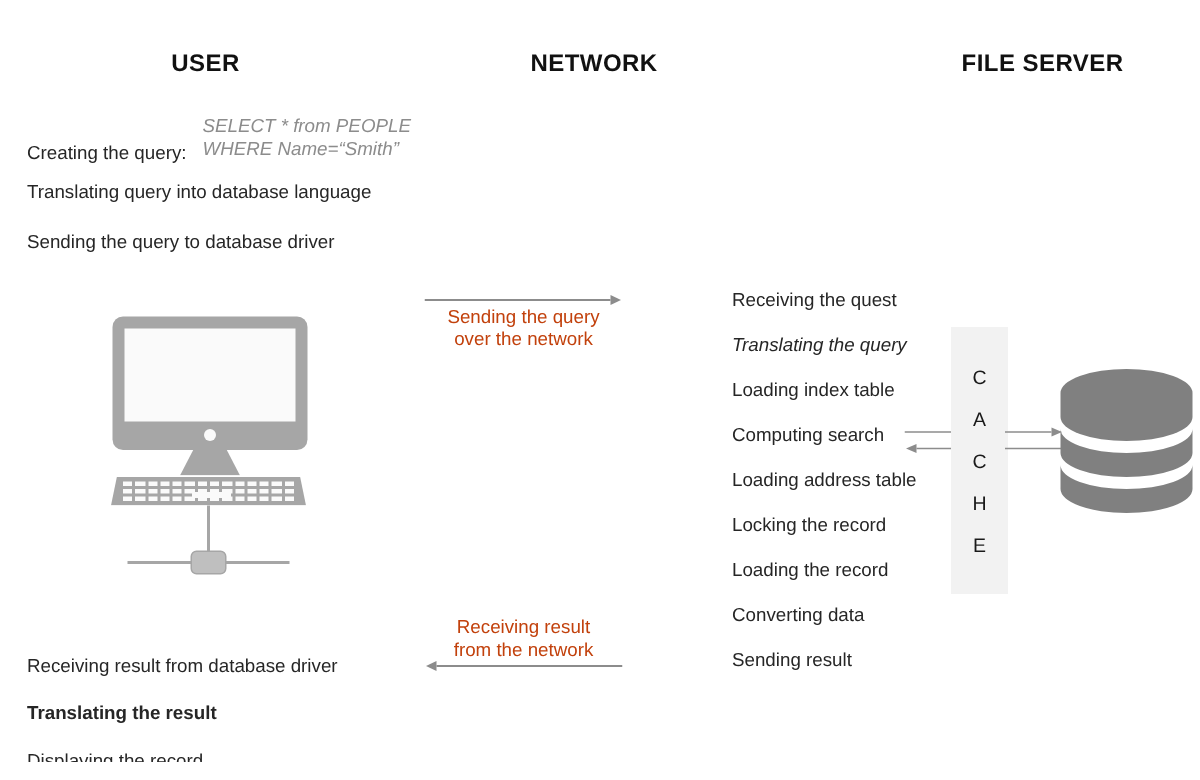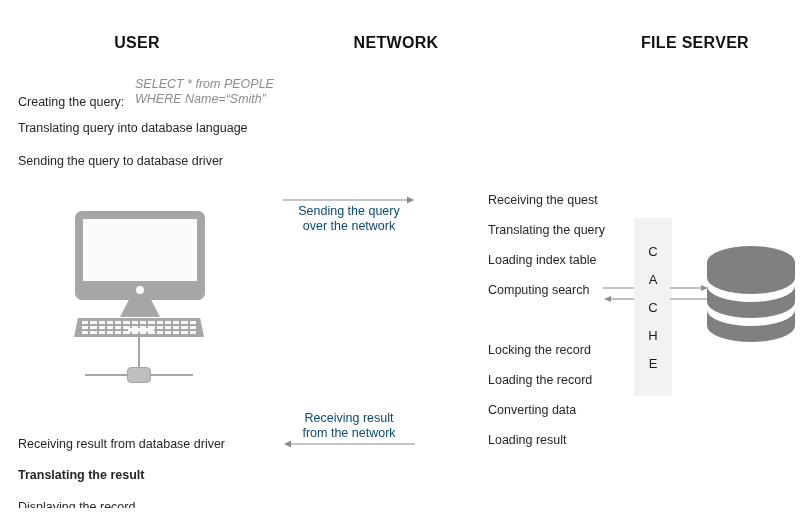--- a/index.html
+++ b/index.html
@@ -37,21 +37,21 @@
     position: absolute;
     font-size: 12.5px;
     font-style: italic;
     color: #8c8c8c;
     line-height: 1.15;
     white-space: nowrap;
   }
   .arrow-label {
     position: absolute;
     font-size: 12.5px;
-    color: #0c4a6e;
+    color: #c2410c;
     text-align: center;
     line-height: 1.25;
     white-space: nowrap;
     transform: translateX(-50%);
   }
   .net-arrow {
     position: absolute;
     height: 12px;
   }
   .cache-box {
@@ -215,27 +215,28 @@
   <div class="arrow-label" style="left:349px; top:219px;">over the network</div>
 
   <div class="arrow-label" style="left:349px; top:411px;">Receiving result</div>
   <div class="arrow-label" style="left:349px; top:426px;">from the network</div>
   <svg class="net-arrow" style="left:283px; top:438px; width:132px;" viewBox="0 0 132 12">
     <line x1="8" y1="6" x2="132" y2="6" stroke="#8c8c8c" stroke-width="1.2"></line>
     <polygon points="8,2.6 1,6 8,9.4" fill="#8c8c8c"></polygon>
   </svg>
 
   <div class="step" style="left:488px; top:194px;">Receiving the quest</div>
-  <div class="step" style="left:488px; top:224px;">Translating the query</div>
+  <div class="step" style="left:488px; top:224px;font-style:italic;">Translating the query</div>
   <div class="step" style="left:488px; top:254px;">Loading index table</div>
   <div class="step" style="left:488px; top:284px;">Computing search</div>
+  <div class="step" style="left:488px; top:314px;">Loading address table</div>
   <div class="step" style="left:488px; top:344px;">Locking the record</div>
   <div class="step" style="left:488px; top:374px;">Loading the record</div>
   <div class="step" style="left:488px; top:404px;">Converting data</div>
-  <div class="step" style="left:488px; top:434px;">Loading result</div>
+  <div class="step" style="left:488px; top:434px;">Sending result</div>
 
   <svg style="position:absolute; left:603px; top:282px; width:34px; height:24px;" viewBox="0 0 34 24">
     <line x1="0" y1="6" x2="34" y2="6" stroke="#8c8c8c" stroke-width="1.1"></line>
     <line x1="8" y1="17" x2="34" y2="17" stroke="#8c8c8c" stroke-width="1.1"></line>
     <polygon points="8,14 1,17 8,20" fill="#8c8c8c"></polygon>
   </svg>
 
   <div class="cache-box" style="left:634px; top:218px; width:38px; height:178px;">
     <span class="cache-letter">C</span>
     <span class="cache-letter">A</span>

